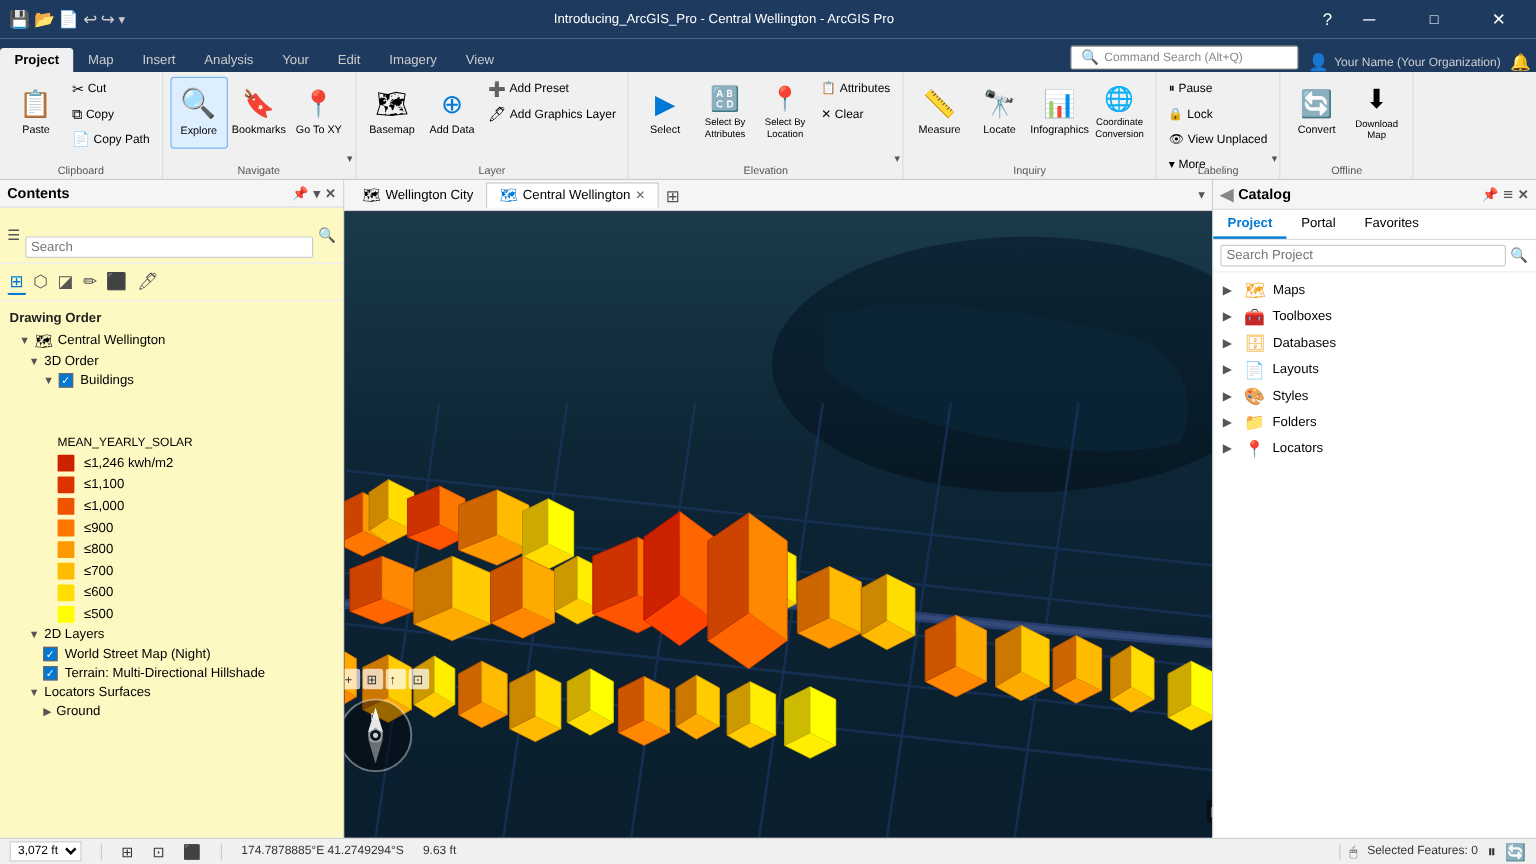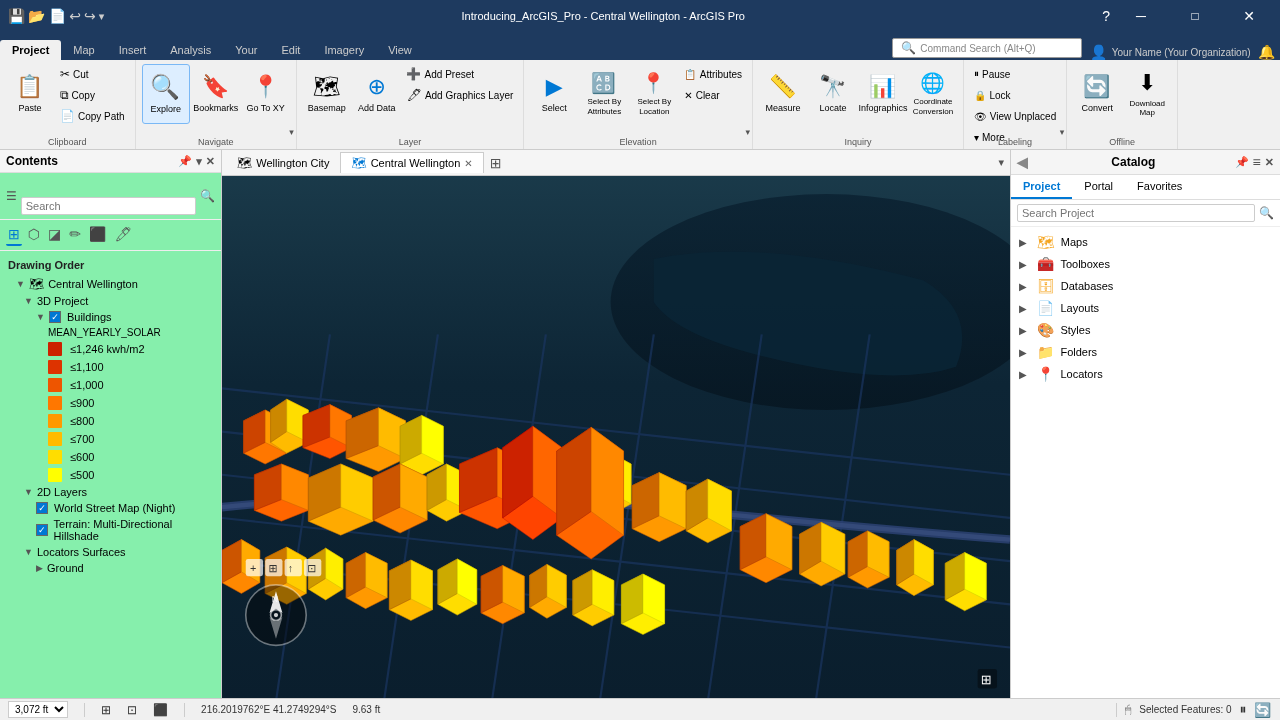--- a/index.html
+++ b/index.html
@@ -29,21 +29,21 @@
     .ribbon-btn-small { display: flex; align-items: center; gap: 3px; padding: 2px 4px; cursor: pointer; border-radius: 2px; font-size: 10px; height: 20px; min-width: 60px; }
     .ribbon-btn-small .icon { font-size: 12px; }
     .ribbon-col { display: flex; flex-direction: column; gap: 1px; }
     .ribbon-group-content { display: flex; gap: 2px; align-items: flex-start; padding-bottom: 14px; }
     .ribbon-expand { position: absolute; bottom: 12px; right: 2px; font-size: 9px; cursor: pointer; color: #555; }
 
     
     #main { display: flex; height: calc(720px - 32px - 28px - 90px - 22px); }
 
     
-    #contents { width: 222px; background: #86efac; border-right: 1px solid #ccc; display: flex; flex-direction: column; overflow: hidden; }
+    #contents { width: 287px; background: #fef9c3; border-right: 1px solid #ccc; display: flex; flex-direction: column; overflow: hidden; }
     .panel-header { background: #f5f5f5; border-bottom: 1px solid #ddd; padding: 4px 6px; display: flex; align-items: center; justify-content: space-between; font-weight: 600; font-size: 12px; }
     .panel-header-controls { display: flex; gap: 4px; align-items: center; }
     .panel-ctrl { cursor: pointer; font-size: 11px; color: #555; }
     .search-bar { padding: 4px 6px; border-bottom: 1px solid #eee; display: flex; align-items: center; gap: 4px; }
     .search-bar input { flex: 1; border: 1px solid #ccc; padding: 2px 4px; font-size: 11px; border-radius: 2px; }
     .filter-icons { display: flex; gap: 4px; padding: 4px 6px; border-bottom: 1px solid #eee; }
     .filter-icon { font-size: 14px; cursor: pointer; color: #555; padding: 2px; border-radius: 2px; }
     .filter-icon.active { color: #0078d4; border-bottom: 2px solid #0078d4; }
     .contents-tree { flex: 1; overflow-y: auto; padding: 4px 0; font-size: 11px; }
     .tree-section-title { font-weight: 700; padding: 4px 8px; font-size: 11px; color: #222; }
@@ -352,31 +352,31 @@
       <div class="tree-section-title">Drawing Order</div>
 
       <div class="tree-item">
         <span class="expand-arrow">▼</span>
         <span style="font-size:12px;">🗺</span>
         <span>Central Wellington</span>
       </div>
 
       <div class="tree-item indent1">
         <span class="expand-arrow">▼</span>
-        <span>3D Project</span>
+        <span>3D Order</span>
       </div>
 
       <div class="tree-item indent2">
         <span class="expand-arrow">▼</span>
         <span class="checkbox checked">✓</span>
         <span>Buildings</span>
       </div>
 
       <div class="tree-item indent3">
-        <span style="font-size:10px;">MEAN_YEARLY_SOLAR</span>
+        <span style="font-size:10px;margin-top:37px;">MEAN_YEARLY_SOLAR</span>
       </div>
 
       <div class="tree-item indent3">
         <div class="legend-color c-r1"></div>
         <span>≤1,246 kwh/m2</span>
       </div>
       <div class="tree-item indent3">
         <div class="legend-color c-r2"></div>
         <span>≤1,100</span>
       </div>
@@ -677,21 +677,21 @@
           <rect x="0" y="0" width="18" height="18" fill="rgba(0,0,0,0.4)" rx="2"></rect>
           <text x="3" y="14" fill="white" font-size="12">⊞</text>
         </g>
       </svg>
     </div>
   </div>
 
   <div id="catalog">
     <div class="catalog-header">
       <span class="back-btn">◀</span>
-      <span style="flex:1;padding-left:4px;text-align:center;">Catalog</span>
+      <span style="flex:1;padding-left:4px;">Catalog</span>
       <div class="catalog-header-controls">
         <span class="panel-ctrl">📌</span>
         <span class="catalog-menu-btn">≡</span>
         <span class="panel-ctrl">✕</span>
       </div>
     </div>
     <div class="catalog-tabs">
       <div class="catalog-tab active">Project</div>
       <div class="catalog-tab">Portal</div>
       <div class="catalog-tab">Favorites</div>
@@ -746,21 +746,21 @@
       <option>3,072 ft</option>
     </select>
   </div>
   <div class="status-divider"></div>
 
   <span style="cursor:pointer;font-size:12px;">⊞</span>
   <span style="cursor:pointer;font-size:12px;">⊡</span>
   <span style="cursor:pointer;font-size:12px;">⬛</span>
   <div class="status-divider"></div>
   <div class="status-item">
-    <span>216.2019762°E 41.2749294°S</span>
+    <span>174.7878885°E 41.2749294°S</span>
   </div>
   <div class="status-item">
     <span>9.63 ft</span>
   </div>
   <div class="status-right">
     <div class="status-divider"></div>
     <span style="font-size:11px;">🖱</span>
     <span>Selected Features: 0</span>
     <span class="progress-btn">⏸</span>
     <span class="progress-btn">🔄</span>

